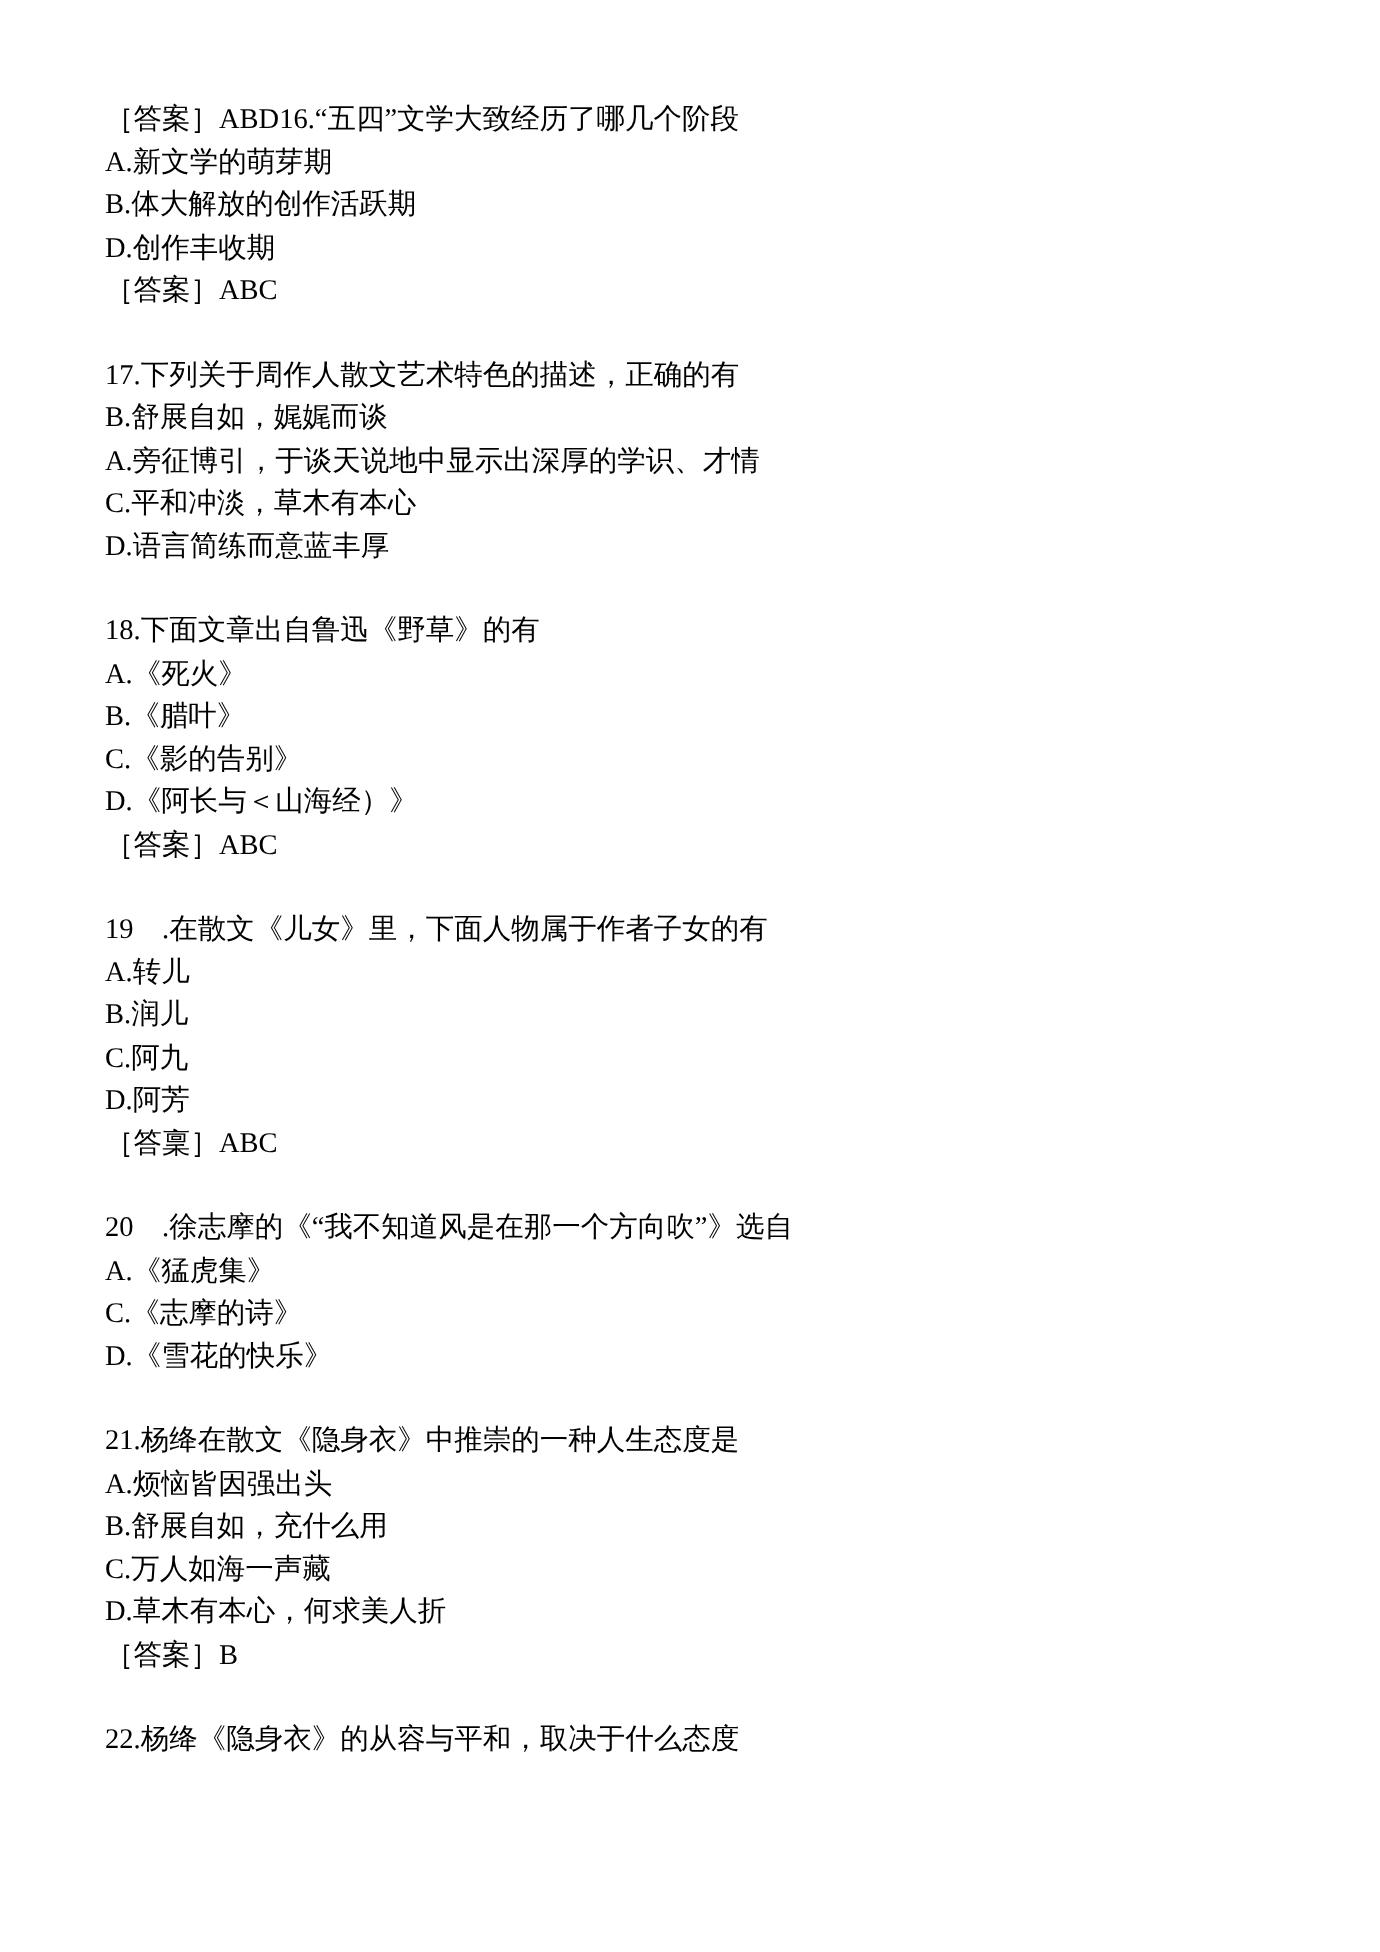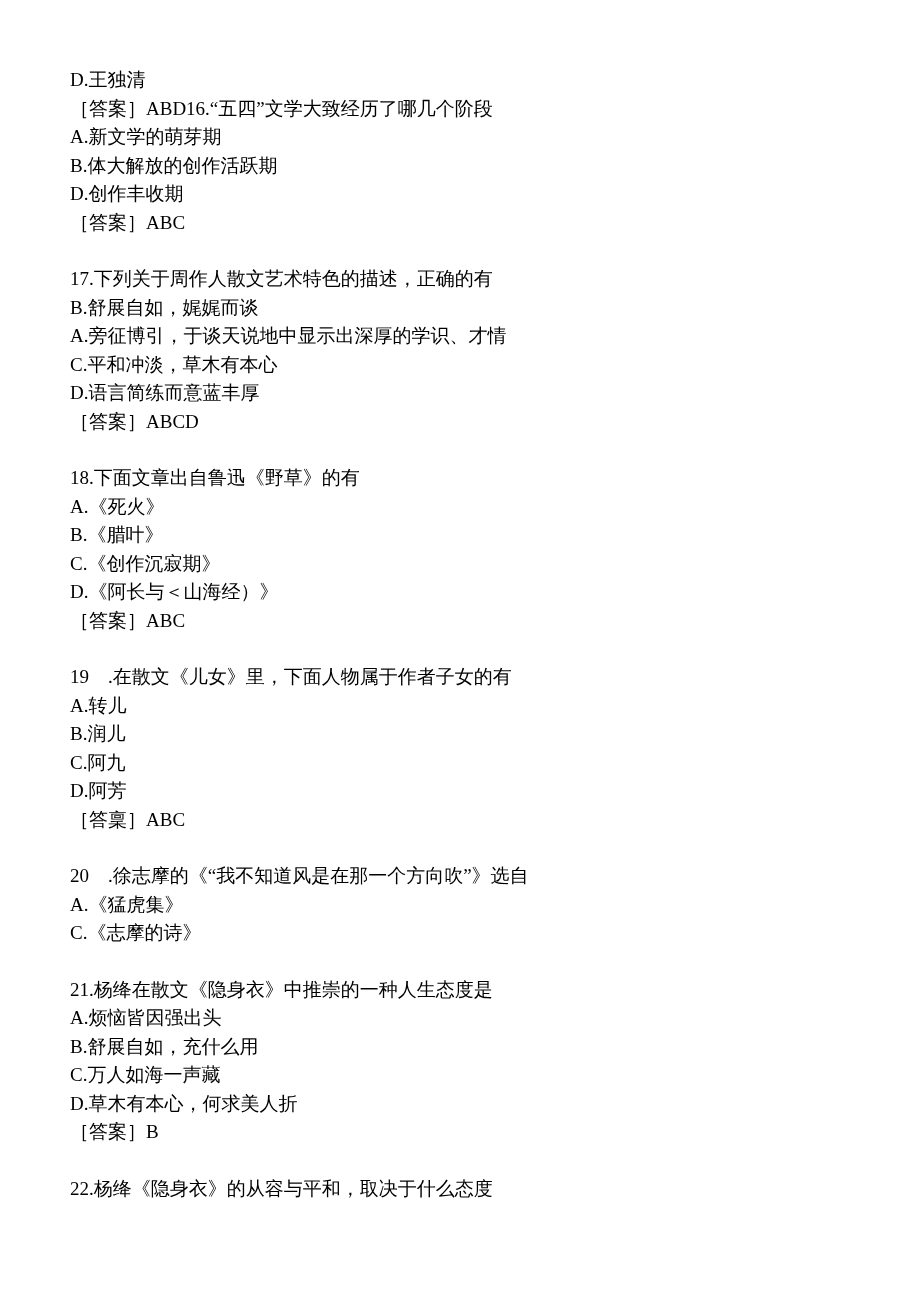--- a/index.html
+++ b/index.html
@@ -23,55 +23,54 @@
   }
   .block:last-child {
     margin-bottom: 0;
   }
 </style>
 </head>
 <body>
 
 <div id="content">
     <div class="block">
-      <div class="line">D.王独清</div>
       <div class="line">［答案］ABD16.“五四”文学大致经历了哪几个阶段</div>
       <div class="line">A.新文学的萌芽期</div>
       <div class="line">B.体大解放的创作活跃期</div>
       <div class="line">D.创作丰收期</div>
       <div class="line">［答案］ABC</div>
     </div>
     <div class="block">
       <div class="line">17.下列关于周作人散文艺术特色的描述，正确的有</div>
       <div class="line">B.舒展自如，娓娓而谈</div>
       <div class="line">A.旁征博引，于谈天说地中显示出深厚的学识、才情</div>
       <div class="line">C.平和冲淡，草木有本心</div>
       <div class="line">D.语言简练而意蓝丰厚</div>
-      <div class="line">［答案］ABCD</div>
     </div>
     <div class="block">
       <div class="line">18.下面文章出自鲁迅《野草》的有</div>
       <div class="line">A.《死火》</div>
       <div class="line">B.《腊叶》</div>
-      <div class="line">C.《创作沉寂期》</div>
+      <div class="line">C.《影的告别》</div>
       <div class="line">D.《阿长与＜山海经）》</div>
       <div class="line">［答案］ABC</div>
     </div>
     <div class="block">
       <div class="line">19　.在散文《儿女》里，下面人物属于作者子女的有</div>
       <div class="line">A.转儿</div>
       <div class="line">B.润儿</div>
       <div class="line">C.阿九</div>
       <div class="line">D.阿芳</div>
       <div class="line">［答稟］ABC</div>
     </div>
     <div class="block">
       <div class="line">20　.徐志摩的《“我不知道风是在那一个方向吹”》选自</div>
       <div class="line">A.《猛虎集》</div>
       <div class="line">C.《志摩的诗》</div>
+      <div class="line">D.《雪花的快乐》</div>
     </div>
     <div class="block">
       <div class="line">21.杨绛在散文《隐身衣》中推崇的一种人生态度是</div>
       <div class="line">A.烦恼皆因强出头</div>
       <div class="line">B.舒展自如，充什么用</div>
       <div class="line">C.万人如海一声藏</div>
       <div class="line">D.草木有本心，何求美人折</div>
       <div class="line">［答案］B</div>
     </div>
     <div class="block">

